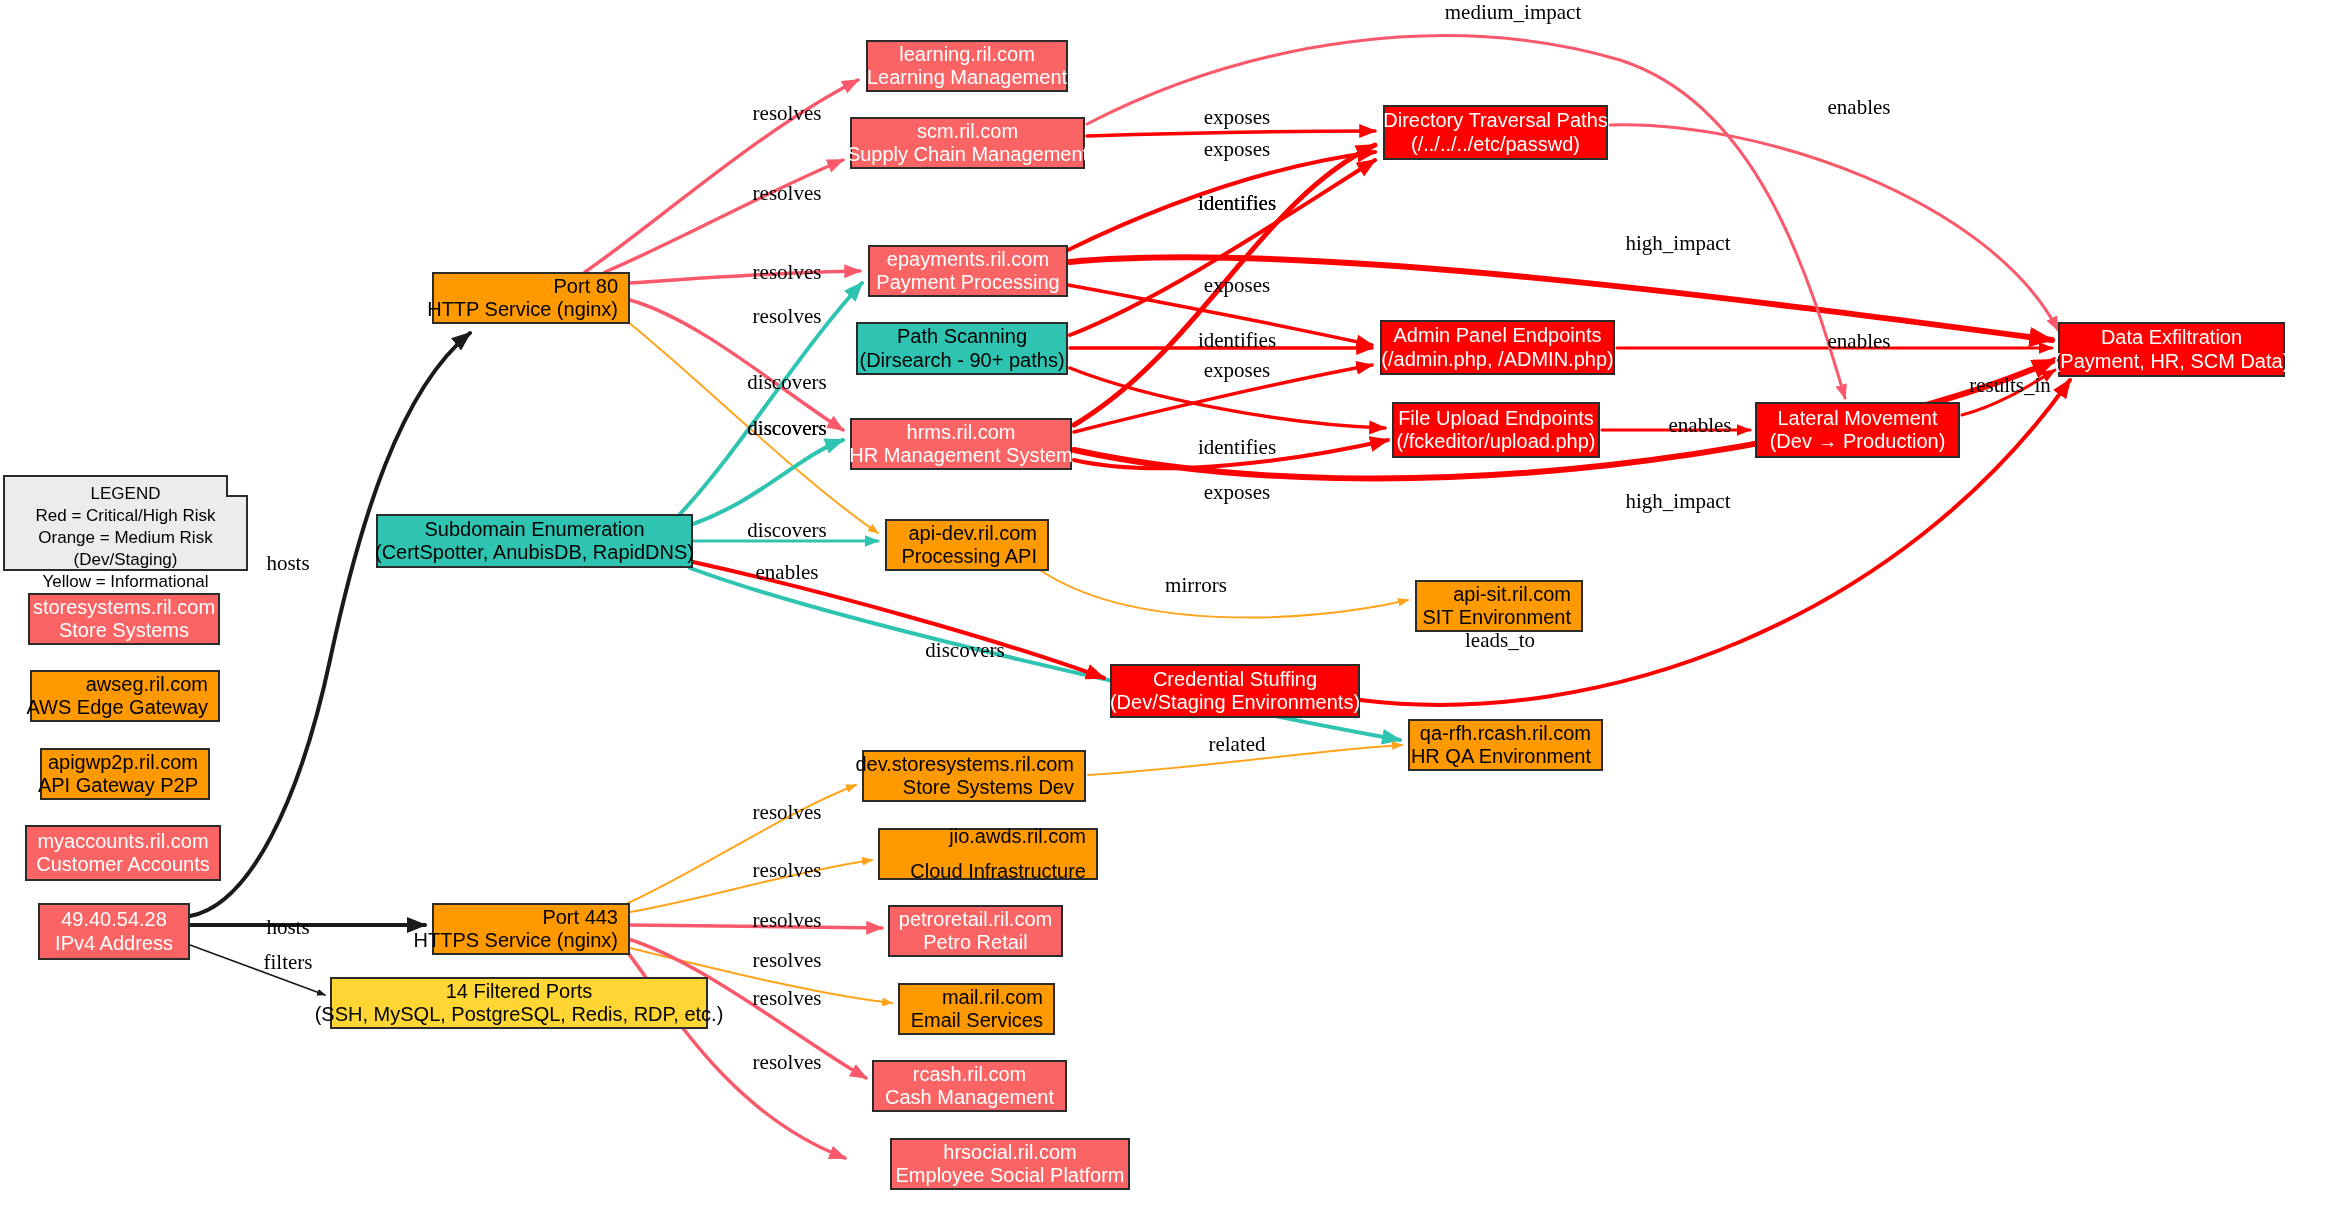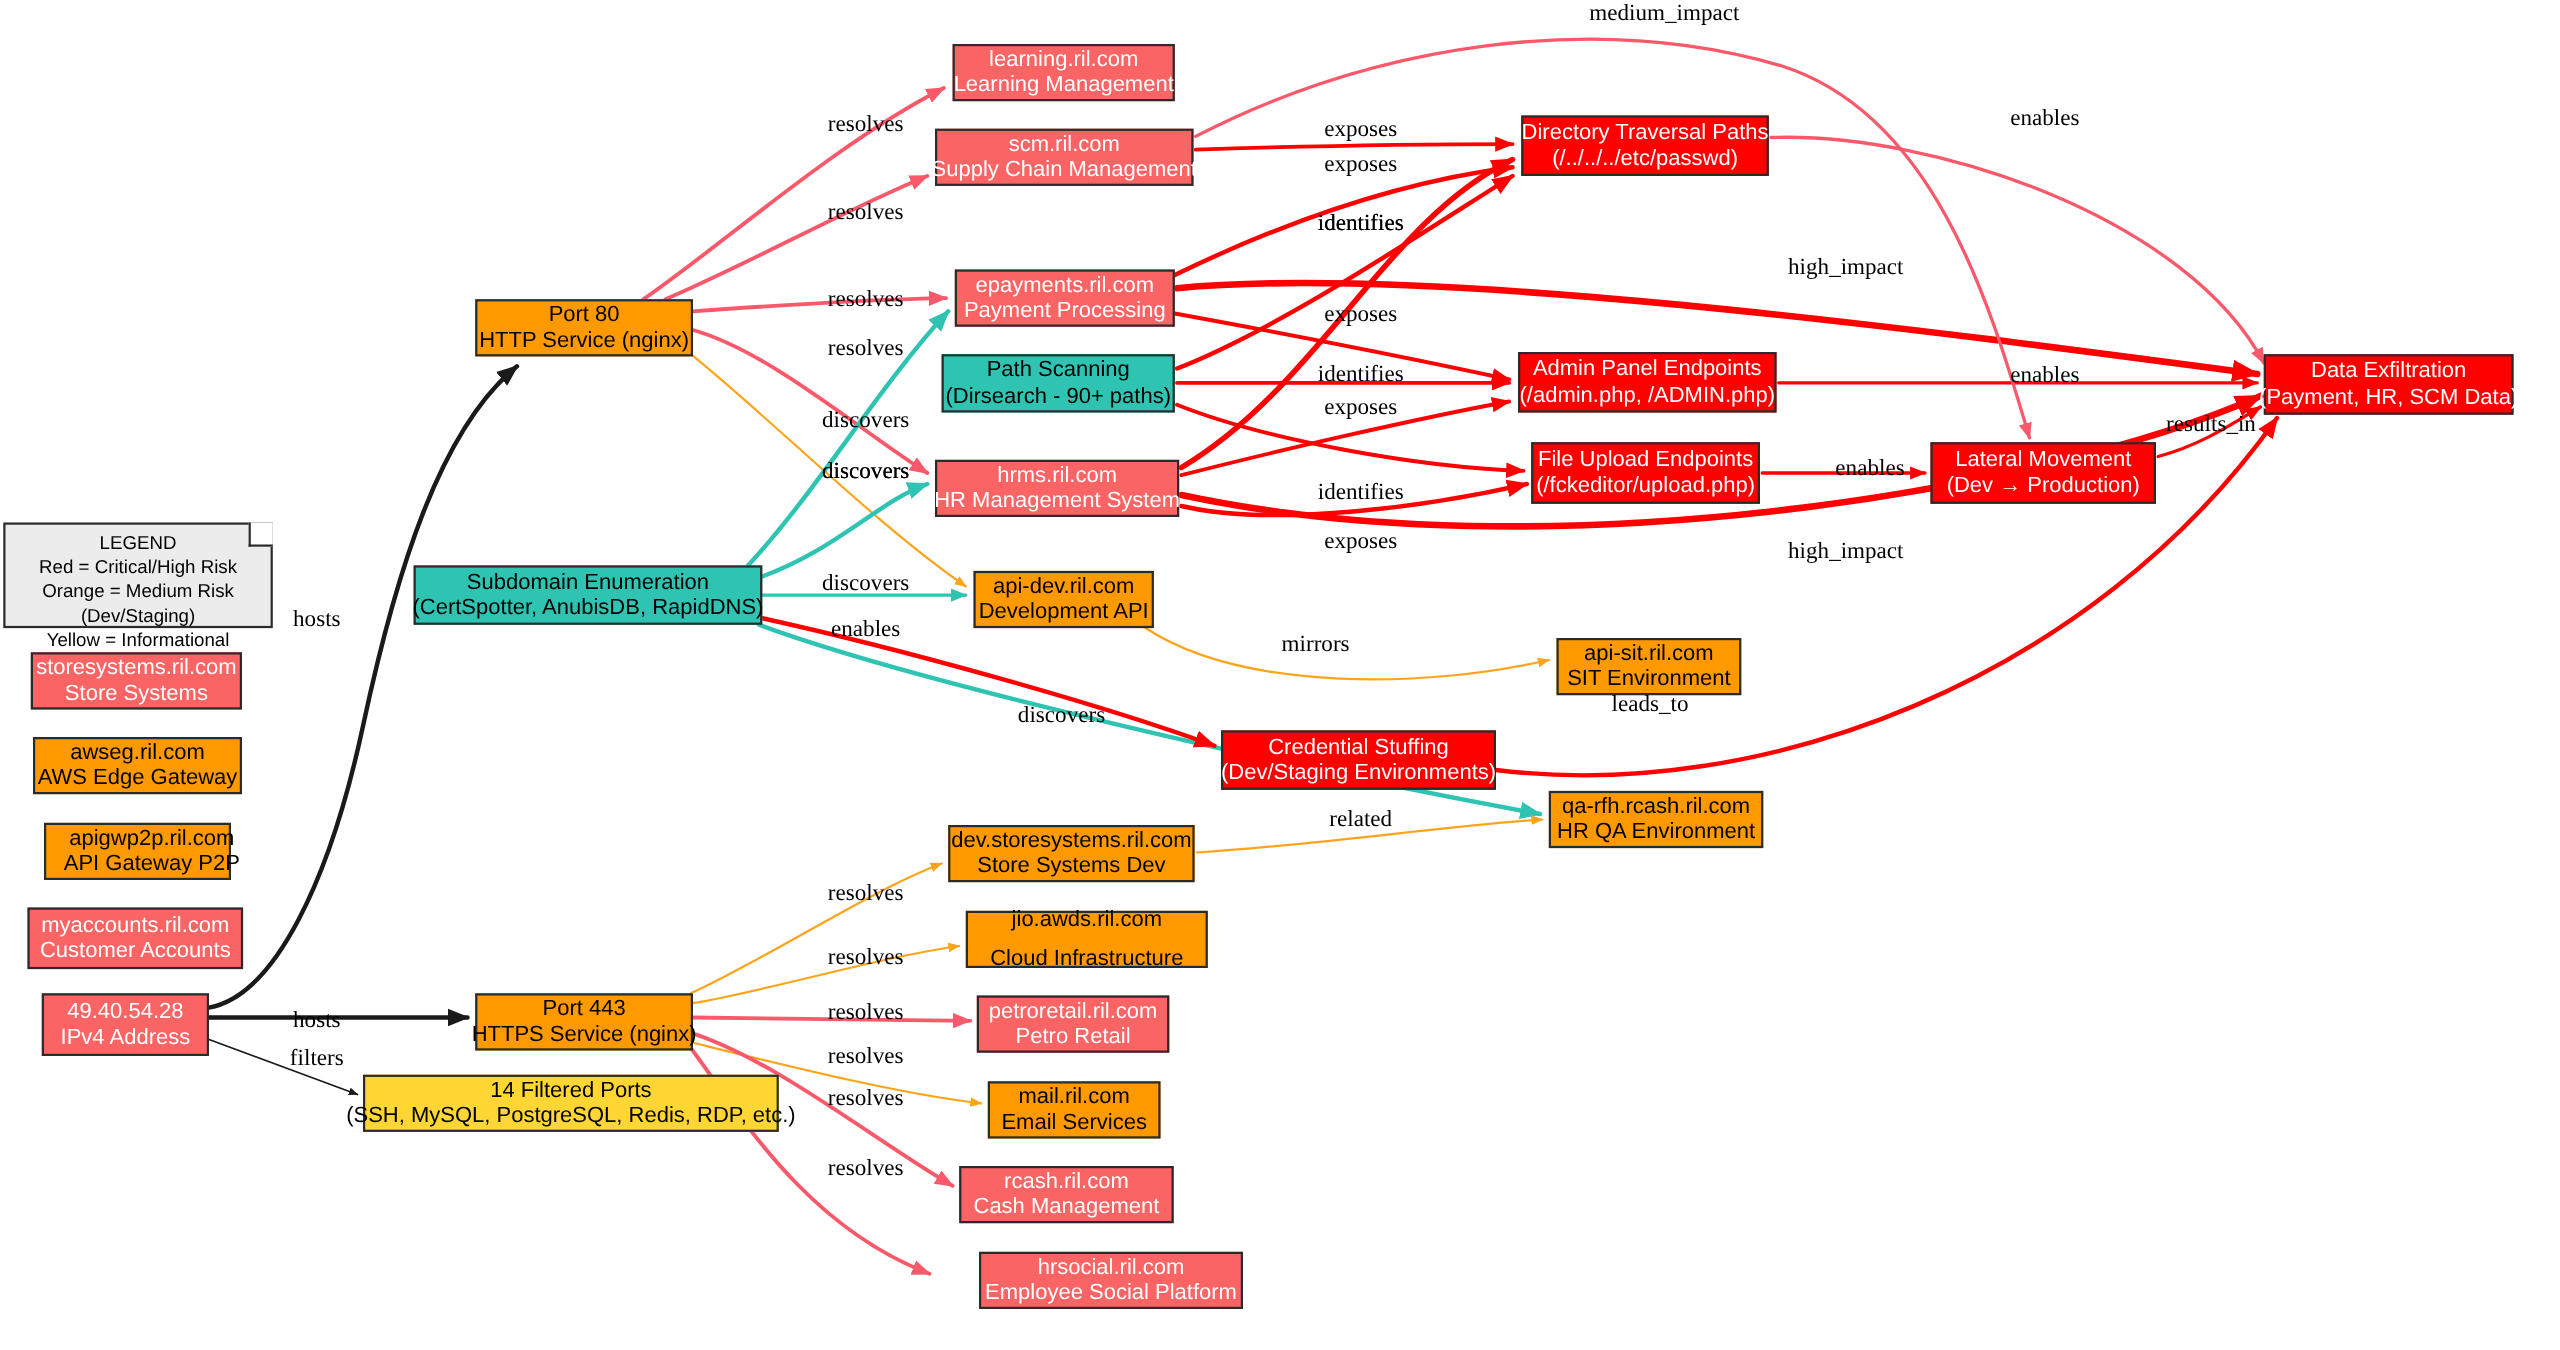--- a/index.html
+++ b/index.html
@@ -15,21 +15,21 @@
     text-align:center;
     line-height:1.16;
     font-family:"Liberation Sans",sans-serif;
     font-size:20px;
     white-space:nowrap;
     padding:2px 10px;
   }
   .node .l1,.node .l2{display:block;}
   .risk-critical{background:#fa6464;color:#ffffff;}
   .risk-vuln{background:#ff0000;color:#ffffff;}
-  .risk-medium{background:#ff9900;color:#000000;}
+  .risk-medium{background:#ff9900;color:#000000;align-items:flex-end;}
   .risk-info{background:#ffd633;color:#000000;}
   .risk-threat{background:#2fc4b2;color:#000000;}
   .legend{
     position:absolute;
     background:#ececec;
     border:2px solid #2b2b2b;
     font-family:"Liberation Sans",sans-serif;
     font-size:17px;
     color:#000;
     text-align:center;
@@ -188,21 +188,21 @@
       <div class="node risk-critical" style="left: 850px; top: 418px; width: 222px; height: 52px;">
         <span class="l1">hrms.ril.com</span>
         <span class="l2">HR Management System</span>
       </div>
       <div class="node risk-threat" style="left: 376px; top: 514px; width: 317px; height: 54px;">
         <span class="l1">Subdomain Enumeration</span>
         <span class="l2">(CertSpotter, AnubisDB, RapidDNS)</span>
       </div>
       <div class="node risk-medium" style="left: 885px; top: 519px; width: 164px; height: 52px;">
         <span class="l1">api-dev.ril.com</span>
-        <span class="l2">Development API</span>
+        <span class="l2">Processing API</span>
       </div>
       <div class="node risk-medium" style="left: 1415px; top: 580px; width: 168px; height: 52px;">
         <span class="l1">api-sit.ril.com</span>
         <span class="l2">SIT Environment</span>
       </div>
       <div class="node risk-vuln" style="left: 1110px; top: 664px; width: 250px; height: 54px;">
         <span class="l1">Credential Stuffing</span>
         <span class="l2">(Dev/Staging Environments)</span>
       </div>
       <div class="node risk-medium" style="left: 1408px; top: 719px; width: 195px; height: 52px;">

